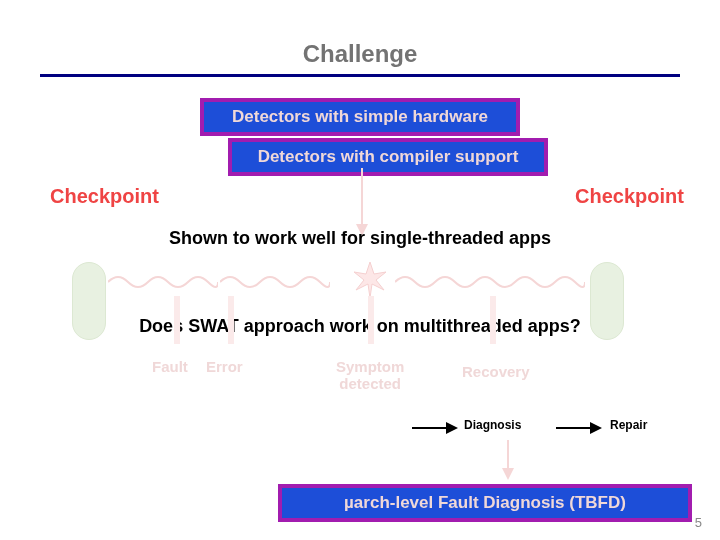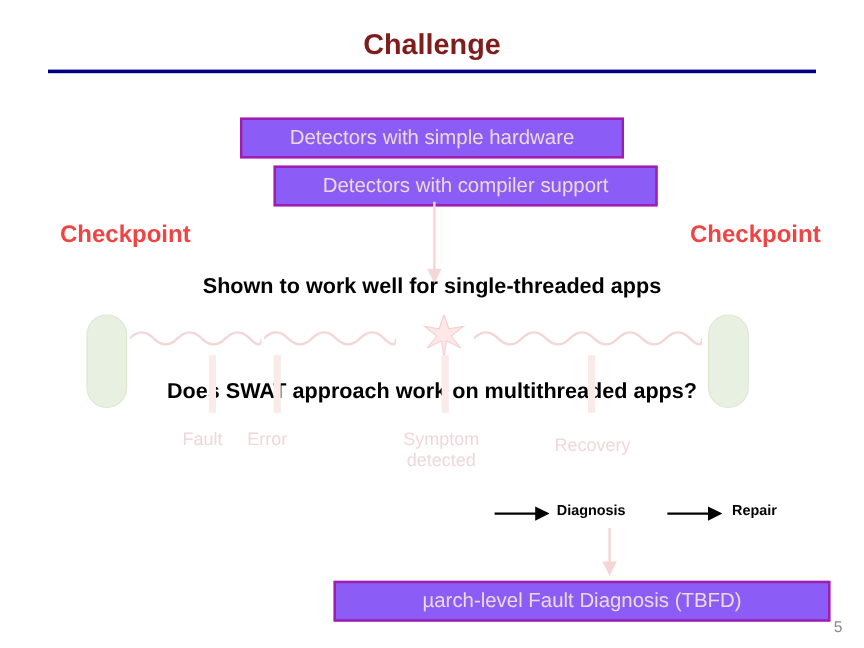--- a/index.html
+++ b/index.html
@@ -8,59 +8,59 @@
     height: 540px;
     background: #ffffff;
     font-family: Arial, Helvetica, sans-serif;
     position: relative;
     overflow: hidden;
   }
   .title {
     text-align: center;
     font-size: 24px;
     font-weight: bold;
-    color: #7f1d1d;
-    padding-top: 24px;
+    color: #737373;
+    padding-top: 40px;
     padding-bottom: 6px;
   }
   .title-rule {
     width: 640px;
     margin: 0 auto;
     border-bottom: 3px solid #000080;
   }
   .faded-box {
     position: absolute;
     left: 200px;
     width: 320px;
     text-align: center;
     font-size: 17px;
-    font-weight: normal;
+    font-weight: bold;
     color: #f0d8d8;
-    background: #8b5cf6;
-    border: 2px solid #a21caf;
+    background: #1d4ed8;
+    border: 4px solid #a21caf;
     padding: 5px 8px;
   }
   .checkpoint {
     position: absolute;
     font-size: 20px;
     font-weight: bold;
     color: #ef4444;
   }
   .statement {
     position: absolute;
     width: 720px;
     text-align: center;
     font-size: 18px;
     font-weight: bold;
     color: #000;
   }
   .faded-label {
     position: absolute;
     font-size: 15px;
-    font-weight: normal;
+    font-weight: bold;
     color: #f0d8d8;
     text-align: center;
   }
   .pill {
     position: absolute;
     width: 34px;
     height: 78px;
     background: #e8f1e1;
     border: 1px solid #dce8d2;
     border-radius: 17px;

